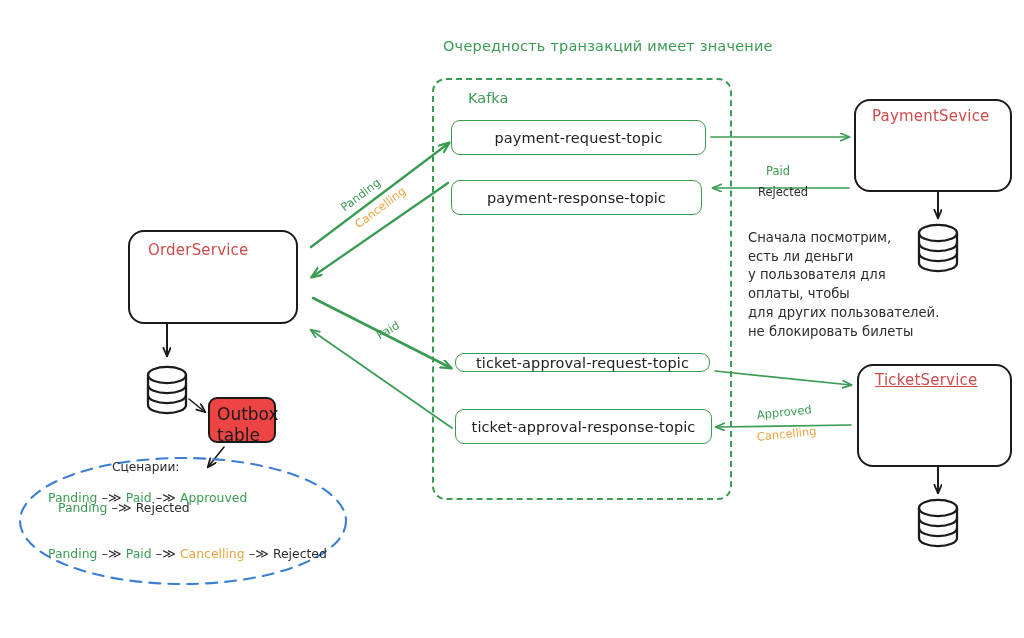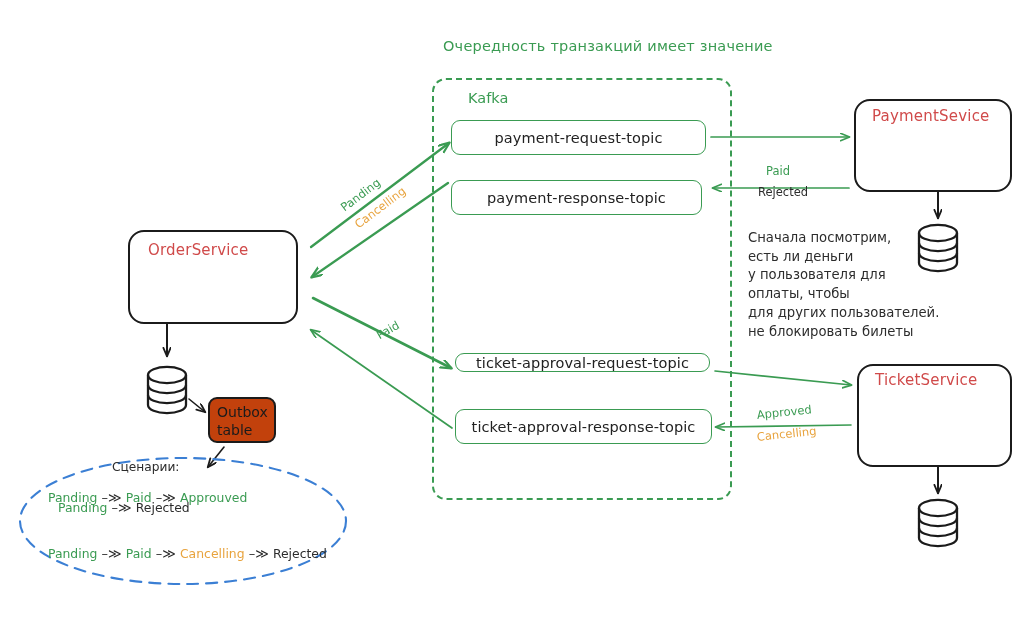--- a/index.html
+++ b/index.html
@@ -97,25 +97,25 @@
 
   
   #outbox-box {
     position: absolute;
     left: 208px;
     top: 397px;
     width: 68px;
     height: 46px;
     border: 2px solid #1b1b1b;
     border-radius: 9px;
-    background: #c2410c;
+    background: #ef4444;
     box-sizing: border-box;
     padding: 5px 0 0 7px;
     color: #1b1b1b;
-    font-size: 14px;
+    font-size: 17px;
     line-height: 1.25;
   }
 
   
   #headline {
     position: absolute;
     left: 443px;
     top: 38px;
     color: #3a9b52;
     font-size: 14.5px;
@@ -254,21 +254,21 @@
 
   <div class="topic-box" style="left:455px; top:409px; width:257px; height:35px;">ticket-approval-response-topic</div>
 
   <div class="svc-box" style="left:128px; top:230px; width:170px; height:94px;"></div>
   <div class="svc-label" style="left:148px; top:241px;">OrderService</div>
 
   <div class="svc-box" style="left:854px; top:99px; width:158px; height:93px;"></div>
   <div class="svc-label" style="left:872px; top:107px;">PaymentSevice</div>
 
   <div class="svc-box" style="left:857px; top:364px; width:155px; height:103px;"></div>
-  <div class="svc-label" style="left:875px; top:371px;">TicketService</div>
+  <div class="svc-label" style="left:875px; top:371px;text-decoration:underline;">TicketService</div>
 
   <div id="outbox-box">
     <div>Outbox</div>
     <div>table</div>
   </div>
 
   <div class="flow-label c-green" style="left:338px; top:203px; transform: rotate(-37deg);">Panding</div>
 
   <div class="flow-label c-orange" style="left:352px; top:220px; transform: rotate(-37deg);">Cancelling</div>
 

